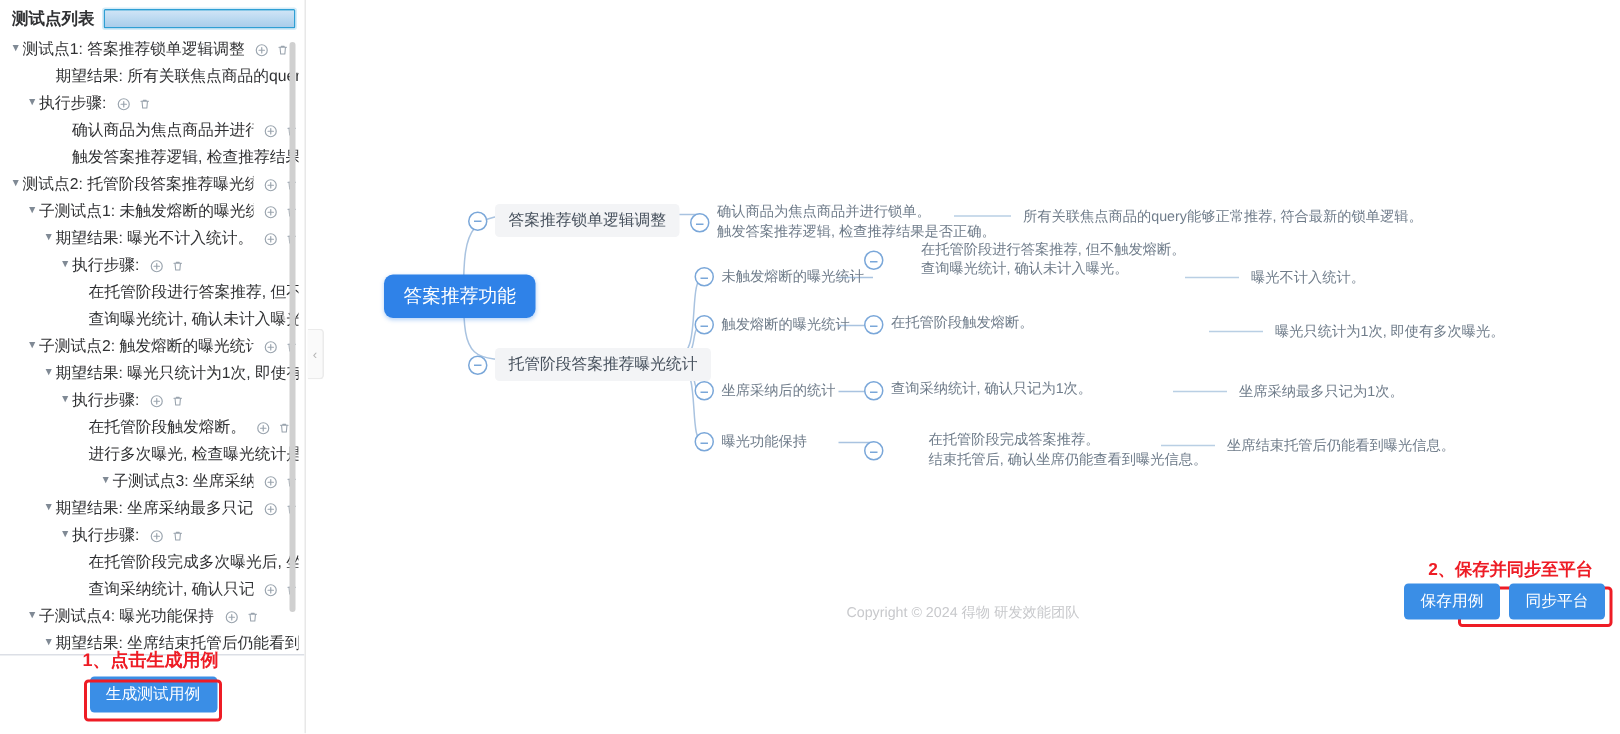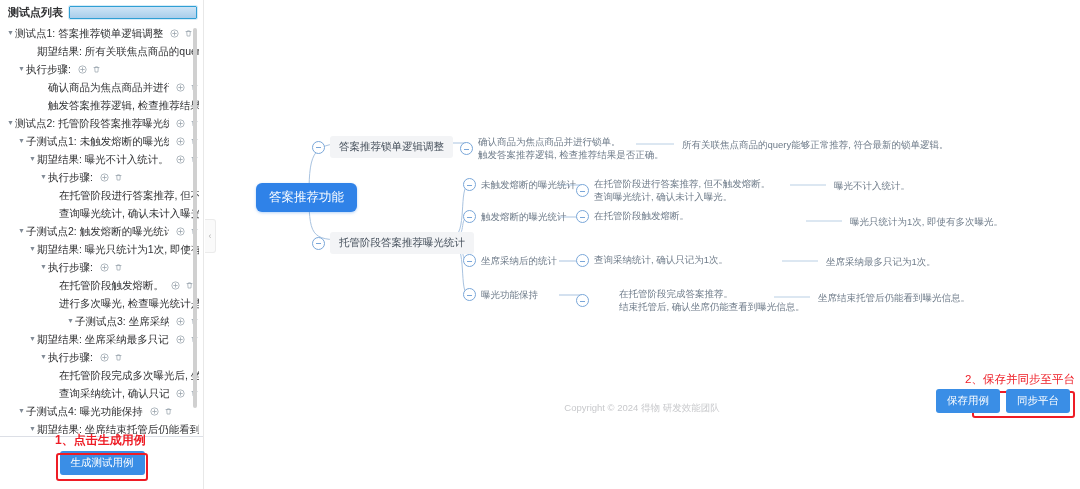--- a/index.html
+++ b/index.html
@@ -164,22 +164,22 @@
     color: #c8c9cc; font-size: 9.5px;
   }
 
   
   #actions {
     position: absolute; right: 10px; bottom: 8px;
     display: flex; gap: 6px; z-index: 6;
   }
   #act-redbox { right: 5px; bottom: 3px; width: 103px; height: 27px; position: absolute; z-index: 5; }
   #act-note {
-    position: absolute; right: 5px; bottom: 34px;
-    color: #ee1c25; font-size: 11.5px; font-weight: normal;
+    position: absolute; right: 18px; bottom: 34px;
+    color: #ee1c25; font-size: 11.5px; font-weight: bold;
     white-space: nowrap; z-index: 6;
   }
 </style>
 </head>
 <body>
 
 <div id="app">
 
   <aside id="sidebar">
 
@@ -543,21 +543,21 @@
 
     <div class="node" style="left:108px; top:232px;">
       <span class="knob"></span>
       <span class="branch-label">托管阶段答案推荐曝光统计</span>
     </div>
 
     <div class="node" style="left:259px; top:178px;">
       <span class="knob"></span>
       <span class="leaf-text">未触发熔断的曝光统计</span>
     </div>
-    <div class="node" style="left:372px; top:178px;">
+    <div class="node" style="left:372px; top:161px;gap:20px;">
       <span class="knob"></span>
       <span class="leaf-text two">
         <div>在托管阶段进行答案推荐, 但不触发熔断。</div>
         <div>查询曝光统计, 确认未计入曝光。</div>
       </span>
     </div>
     <div class="node" style="left:630px; top:179px;">
       <span class="detail-text">曝光不计入统计。</span>
     </div>
 

